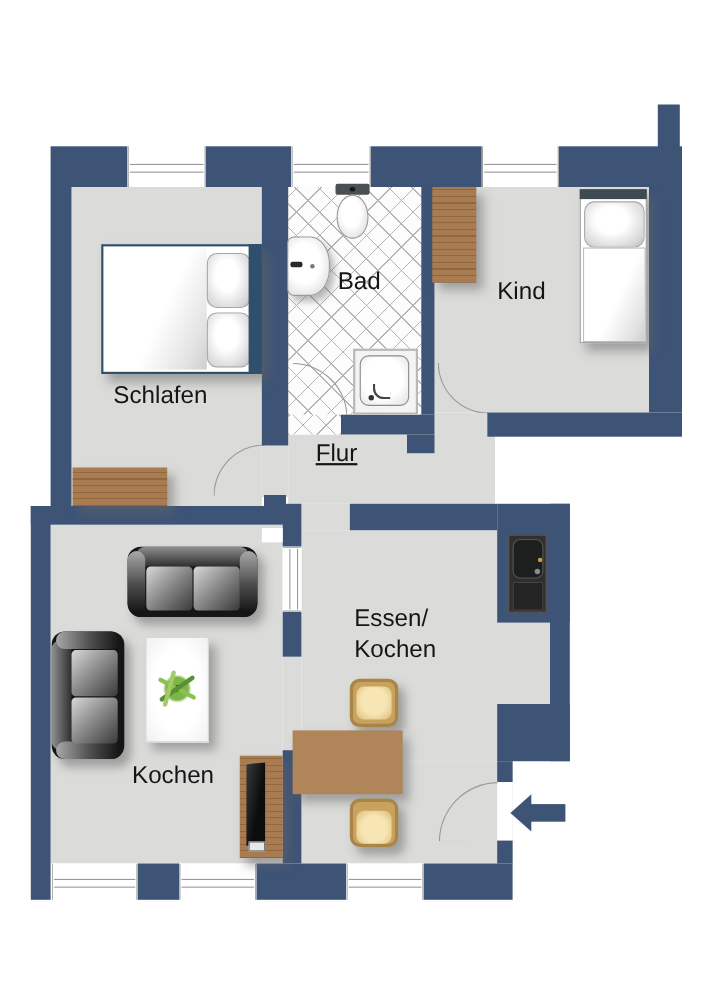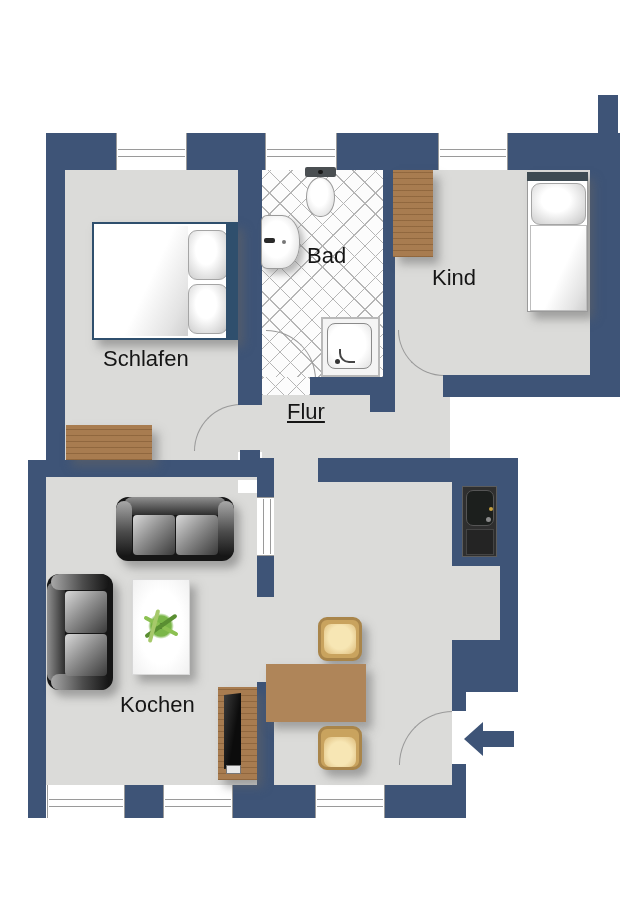--- a/index.html
+++ b/index.html
@@ -180,17 +180,21 @@
     <div class="abs" style="left:3px;top:8px;width:32px;height:30px;background:radial-gradient(ellipse at 50% 55%,#f7e6b4 0 50%,#dbb978 100%);border-radius:7px;"></div>
   </div>
 
   <div class="abs" style="left:464px;top:722px;width:50px;height:34px;">
     <div class="abs" style="left:0;top:0;width:0;height:0;border-top:17px solid transparent;border-bottom:17px solid transparent;border-right:19px solid var(--wall,#3E5477);"></div>
     <div class="abs" style="left:18px;top:9px;width:32px;height:16px;background:var(--wall,#3E5477);"></div>
   </div>
 
   <div class="lbl" style="left:103px;top:346px;">Schlafen</div>
   <div class="lbl" style="left:307px;top:243px;">Bad</div>
-  <div class="lbl" style="left:432px;top:252px;margin-top:13px;">Kind</div>
+  <div class="lbl" style="left:452px;top:252px;">Kind</div>
   <div class="lbl" style="left:287px;top:399px;text-decoration:underline;">Flur</div>
+  <div class="lbl" style="left:322px;top:548px;line-height:28px;">
+    <span style="display:block;">Essen/</span>
+    <span style="display:block;">Kochen</span>
+  </div>
   <div class="lbl" style="left:120px;top:692px;">Kochen</div>
 
 </div>
 
 </body></html>

